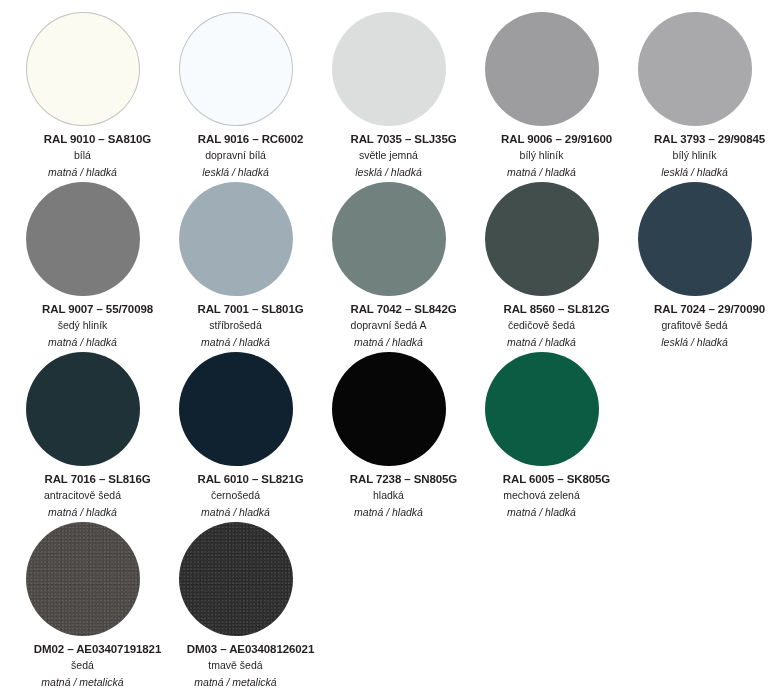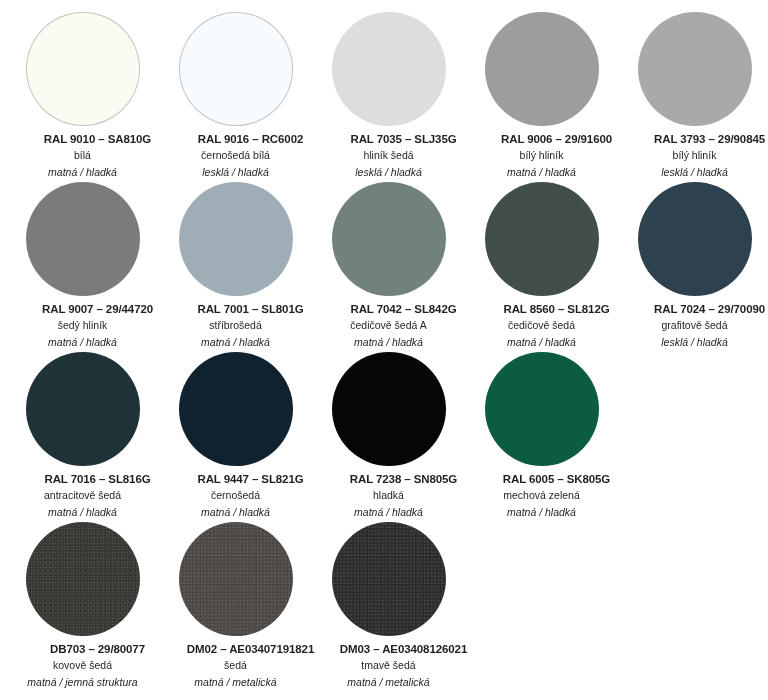--- a/index.html
+++ b/index.html
@@ -125,29 +125,29 @@
         </div>
         <div class="swatch-code">RAL 9010 – SA810G</div>
         <div class="swatch-name">bílá</div>
         <div class="swatch-finish">matná / hladká</div>
       </div>
       <div class="swatch-cell">
         <div class="swatch-disc-wrap">
           <div class="swatch-disc hairline" style="background: rgb(247, 251, 253);"></div>
         </div>
         <div class="swatch-code">RAL 9016 – RC6002</div>
-        <div class="swatch-name">černošedá bílá</div>
+        <div class="swatch-name">dopravní bílá</div>
         <div class="swatch-finish">lesklá / hladká</div>
       </div>
       <div class="swatch-cell">
         <div class="swatch-disc-wrap">
           <div class="swatch-disc" style="background: rgb(219, 222, 221);"></div>
         </div>
         <div class="swatch-code">RAL 7035 – SLJ35G</div>
-        <div class="swatch-name">hliník šedá</div>
+        <div class="swatch-name">světle jemná</div>
         <div class="swatch-finish">lesklá / hladká</div>
       </div>
       <div class="swatch-cell">
         <div class="swatch-disc-wrap">
           <div class="swatch-disc" style="background: rgb(157, 157, 159);"></div>
         </div>
         <div class="swatch-code">RAL 9006 – 29/91600</div>
         <div class="swatch-name">bílý hliník</div>
         <div class="swatch-finish">matná / hladká</div>
       </div>
@@ -158,38 +158,38 @@
         <div class="swatch-code">RAL 3793 – 29/90845</div>
         <div class="swatch-name">bílý hliník</div>
         <div class="swatch-finish">lesklá / hladká</div>
       </div>
     </div>
   <div class="swatch-row">
       <div class="swatch-cell">
         <div class="swatch-disc-wrap">
           <div class="swatch-disc" style="background: rgb(123, 123, 123);"></div>
         </div>
-        <div class="swatch-code">RAL 9007 – 29/44720</div>
+        <div class="swatch-code">RAL 9007 – 55/70098</div>
         <div class="swatch-name">šedý hliník</div>
         <div class="swatch-finish">matná / hladká</div>
       </div>
       <div class="swatch-cell">
         <div class="swatch-disc-wrap">
           <div class="swatch-disc" style="background: rgb(159, 173, 182);"></div>
         </div>
         <div class="swatch-code">RAL 7001 – SL801G</div>
         <div class="swatch-name">stříbrošedá</div>
         <div class="swatch-finish">matná / hladká</div>
       </div>
       <div class="swatch-cell">
         <div class="swatch-disc-wrap">
           <div class="swatch-disc" style="background: rgb(113, 130, 126);"></div>
         </div>
         <div class="swatch-code">RAL 7042 – SL842G</div>
-        <div class="swatch-name">čedičově šedá A</div>
+        <div class="swatch-name">dopravní šedá A</div>
         <div class="swatch-finish">matná / hladká</div>
       </div>
       <div class="swatch-cell">
         <div class="swatch-disc-wrap">
           <div class="swatch-disc" style="background: rgb(65, 78, 76);"></div>
         </div>
         <div class="swatch-code">RAL 8560 – SL812G</div>
         <div class="swatch-name">čedičově šedá</div>
         <div class="swatch-finish">matná / hladká</div>
       </div>
@@ -208,21 +208,21 @@
           <div class="swatch-disc" style="background: rgb(31, 50, 55);"></div>
         </div>
         <div class="swatch-code">RAL 7016 – SL816G</div>
         <div class="swatch-name">antracitově šedá</div>
         <div class="swatch-finish">matná / hladká</div>
       </div>
       <div class="swatch-cell">
         <div class="swatch-disc-wrap">
           <div class="swatch-disc" style="background: rgb(16, 33, 47);"></div>
         </div>
-        <div class="swatch-code">RAL 9447 – SL821G</div>
+        <div class="swatch-code">RAL 6010 – SL821G</div>
         <div class="swatch-name">černošedá</div>
         <div class="swatch-finish">matná / hladká</div>
       </div>
       <div class="swatch-cell">
         <div class="swatch-disc-wrap">
           <div class="swatch-disc" style="background: rgb(6, 6, 6);"></div>
         </div>
         <div class="swatch-code">RAL 7238 – SN805G</div>
         <div class="swatch-name">hladká</div>
         <div class="swatch-finish">matná / hladká</div>
@@ -230,28 +230,20 @@
       <div class="swatch-cell">
         <div class="swatch-disc-wrap">
           <div class="swatch-disc" style="background: rgb(12, 92, 67);"></div>
         </div>
         <div class="swatch-code">RAL 6005 – SK805G</div>
         <div class="swatch-name">mechová zelená</div>
         <div class="swatch-finish">matná / hladká</div>
       </div>
     </div>
   <div class="swatch-row">
-      <div class="swatch-cell">
-        <div class="swatch-disc-wrap">
-          <div class="swatch-disc textured" style="background: rgb(58, 58, 55);"></div>
-        </div>
-        <div class="swatch-code">DB703 – 29/80077</div>
-        <div class="swatch-name">kovově šedá</div>
-        <div class="swatch-finish">matná / jemná struktura</div>
-      </div>
       <div class="swatch-cell">
         <div class="swatch-disc-wrap">
           <div class="swatch-disc metallic" style="background: rgb(75, 71, 68);"></div>
         </div>
         <div class="swatch-code">DM02 – AE03407191821</div>
         <div class="swatch-name">šedá</div>
         <div class="swatch-finish">matná / metalická</div>
       </div>
       <div class="swatch-cell">
         <div class="swatch-disc-wrap">

